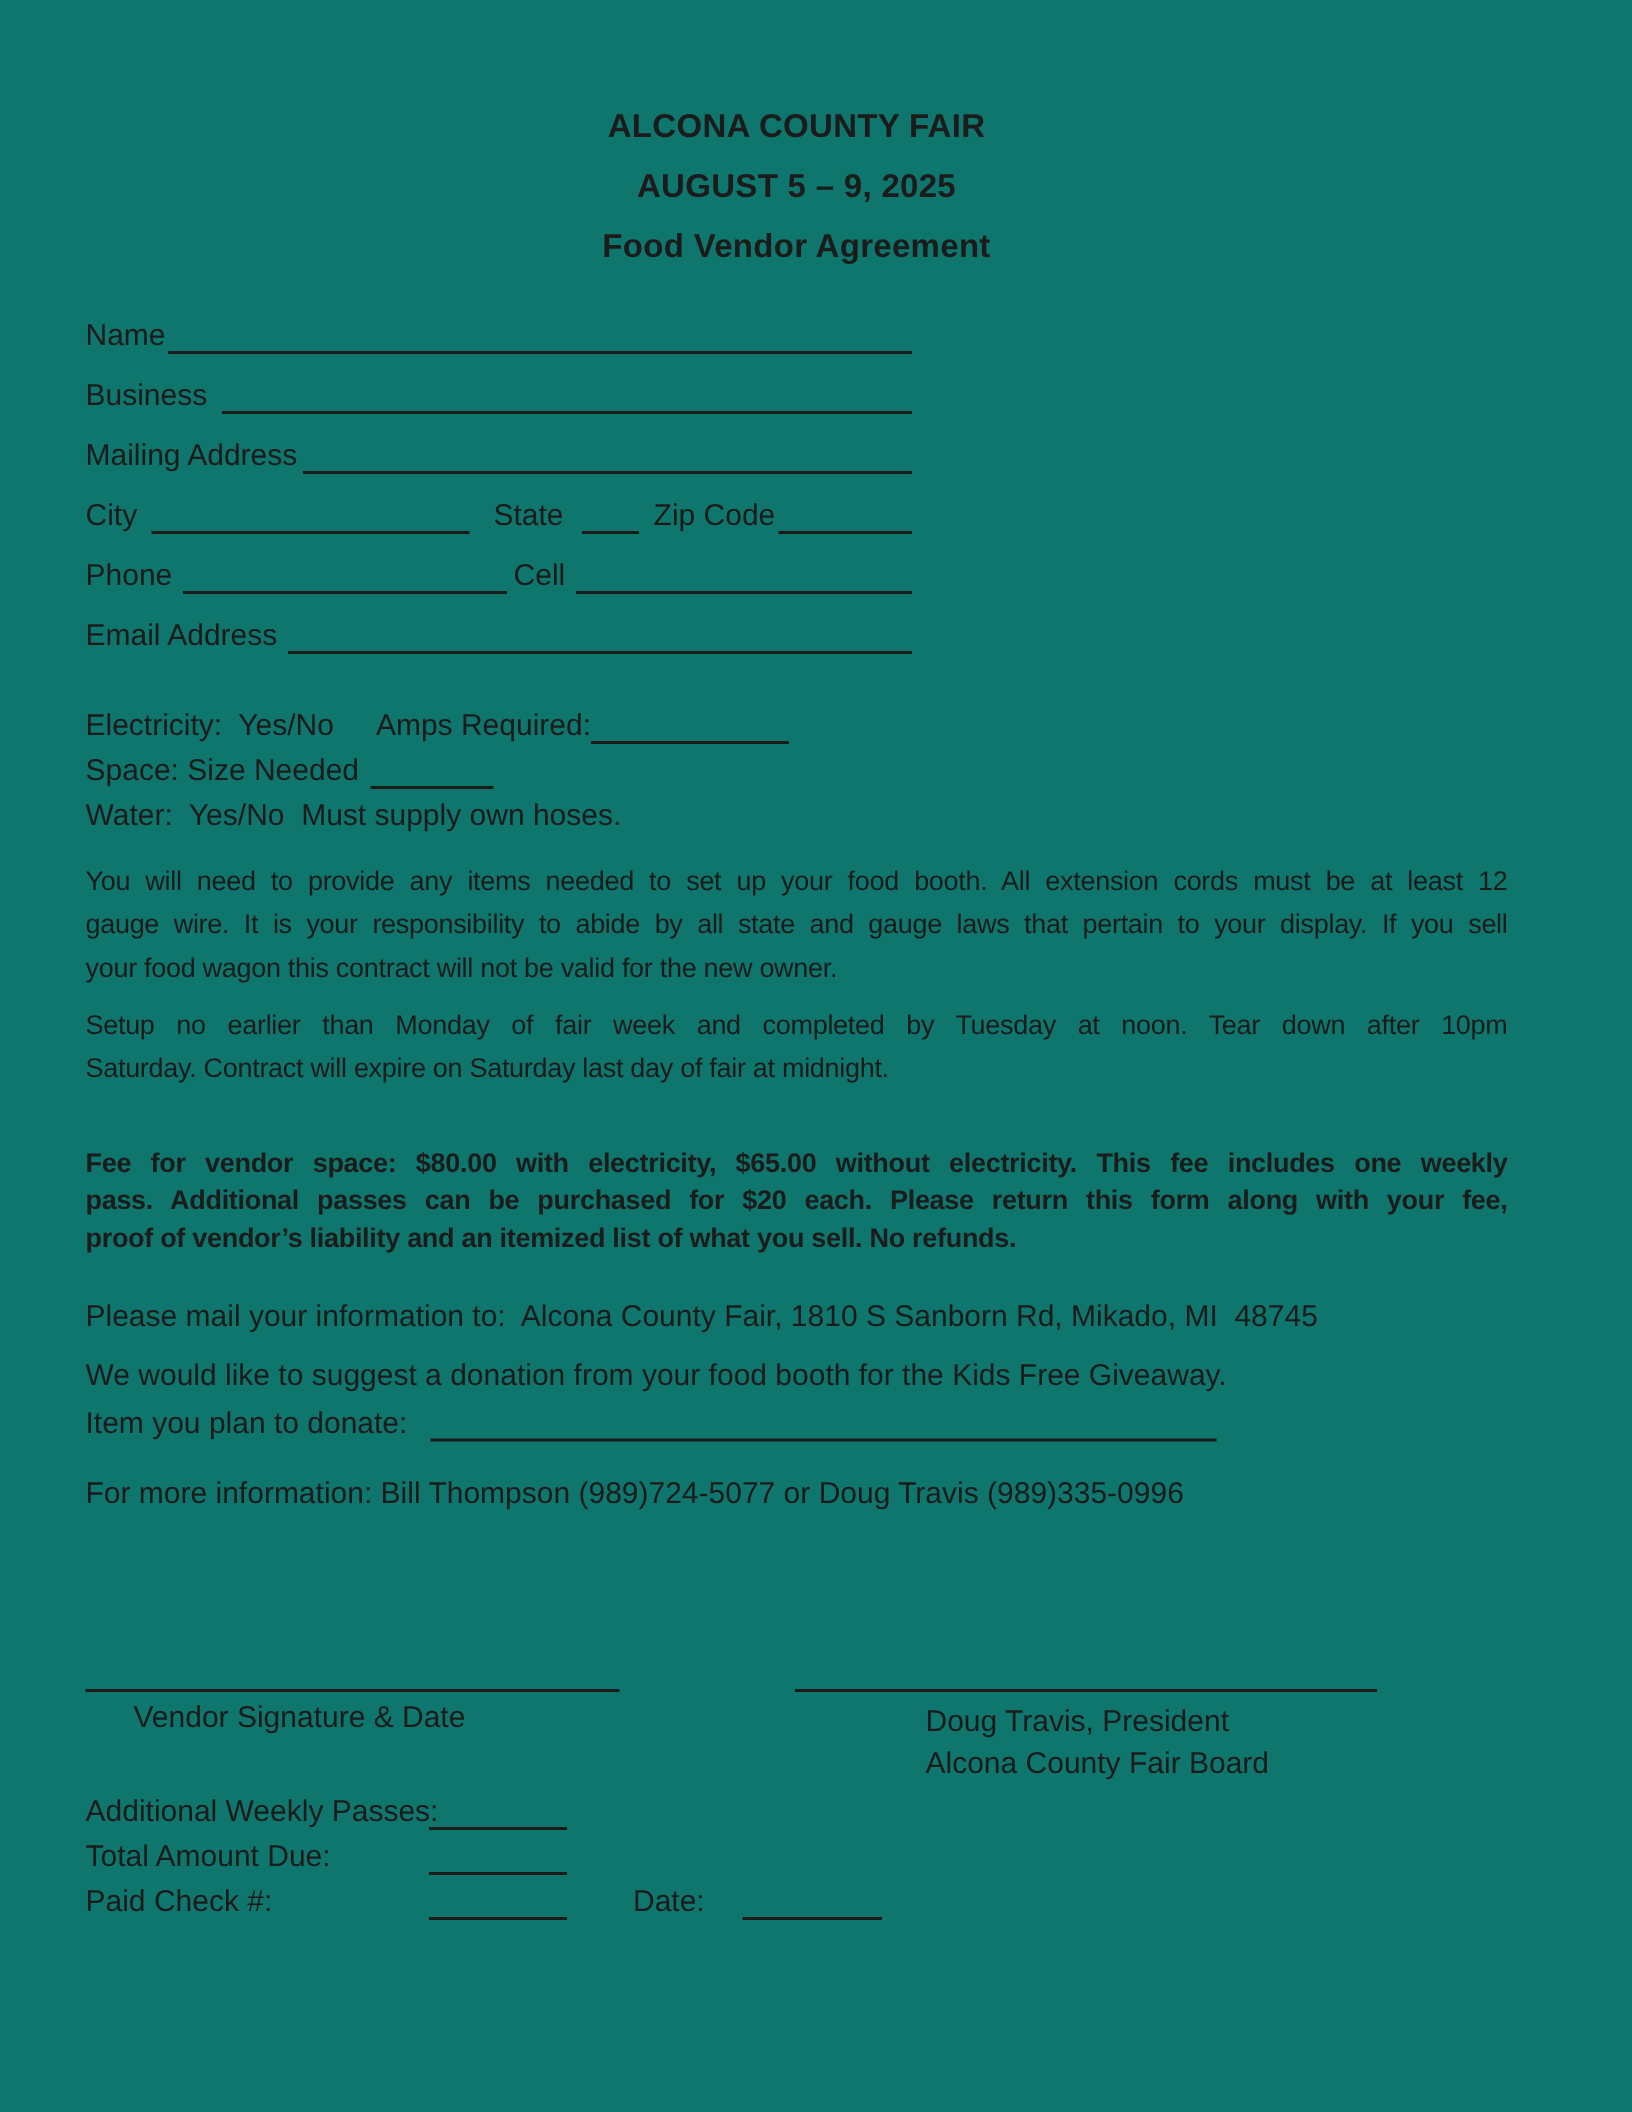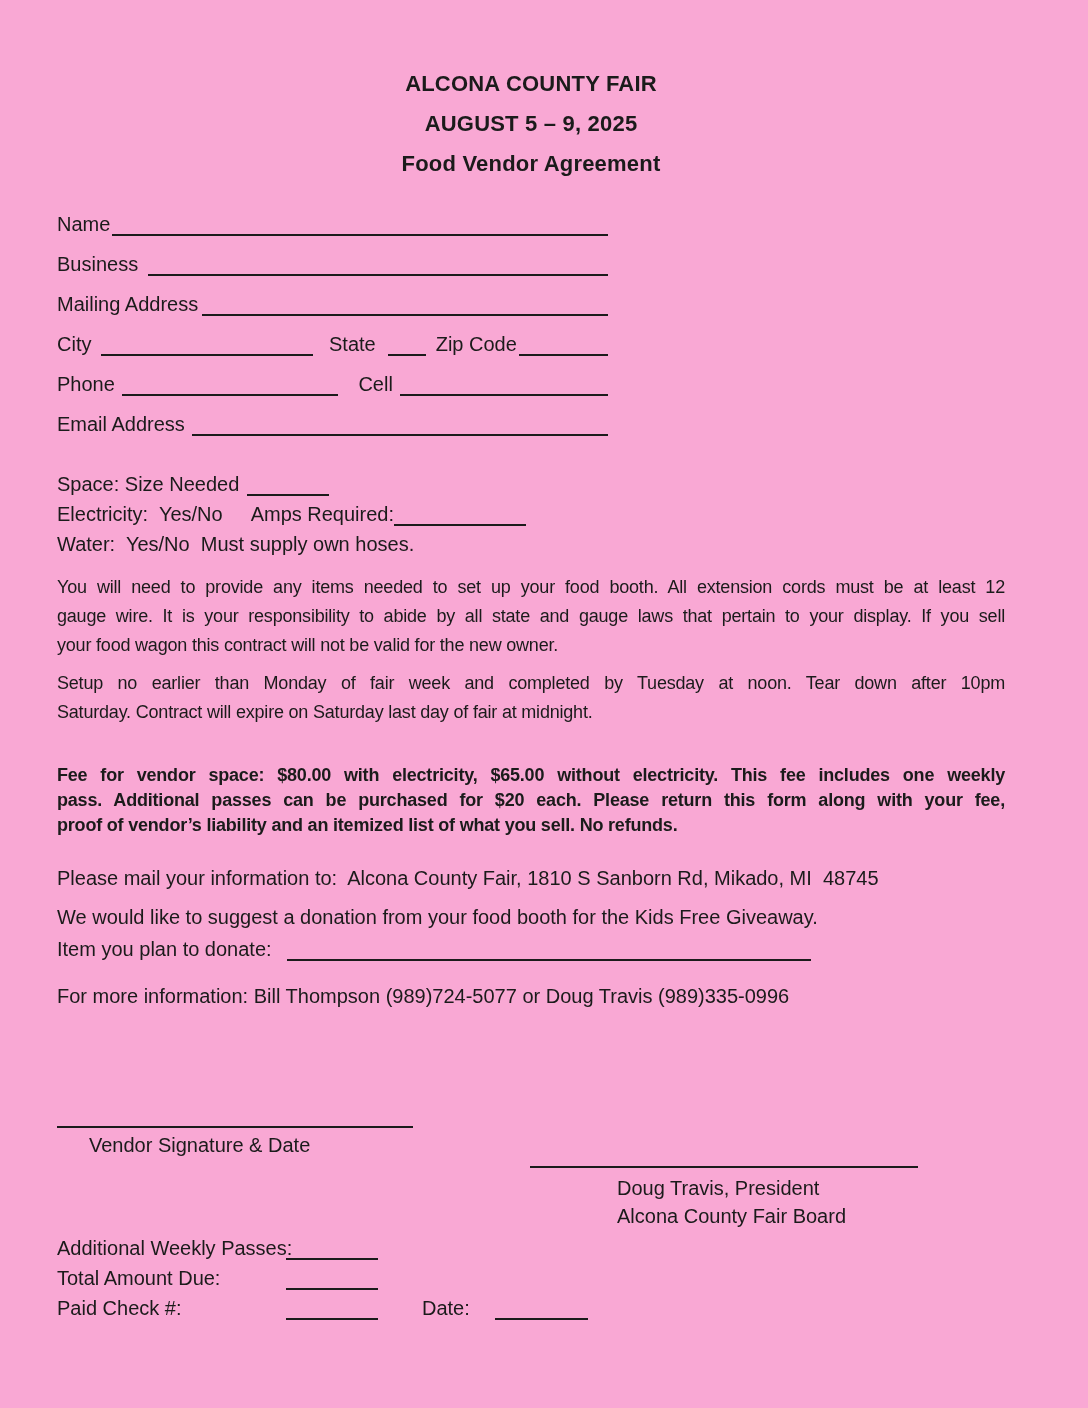--- a/index.html
+++ b/index.html
@@ -2,21 +2,21 @@
 <html><head>
 <meta charset="utf-8">
 <style>
   * { margin: 0; padding: 0; box-sizing: border-box; }
   html, body { background: #ffffff; }
   .page {
     position: relative;
     width: 1088px;
     height: 1408px;
     margin: 0 auto;
-    background: #f9a8d4;
+    background: #0f766e;
     color: #1b1b1b;
     font-family: "Liberation Sans", sans-serif;
     font-size: 20px;
     overflow: hidden;
   }
   .content {
     padding: 0 83px 0 57px; 
   }
 
   
@@ -92,21 +92,20 @@
     border-top: 2px solid #1b1b1b;
     padding: 3px 0 0 32px;
     line-height: 28px;
   }
   .sig-col-right {
     margin-left: 117px;
     width: 388px;
     border-top: 2px solid #1b1b1b;
     padding: 6px 0 0 87px;
     line-height: 28px;
-    margin-top: 40px;
   }
 
   
   .fee-block { margin-top: 0; }
   .fee-row {
     display: flex;
     height: 30px;
     align-items: flex-end;
   }
   .fee-row .lbl { width: 229px; white-space: pre; }
@@ -143,38 +142,38 @@
         <span class="lbl">City </span>
         <span class="fill" style="width:212px;margin-left:4px"></span>
         <span class="lbl" style="margin-left:16px">State</span>
         <span class="fill" style="width:38px;margin-left:12px"></span>
         <span class="lbl" style="margin-left:10px">Zip Code</span>
         <span class="fill grow" style="margin-left:2px"></span>
       </div>
       <div class="frow">
         <span class="lbl">Phone </span>
         <span class="fill" style="width:216px;margin-left:2px"></span>
-        <span class="lbl" style="margin-left:20px">Cell </span>
+        <span class="lbl" style="margin-left:4px">Cell </span>
         <span class="fill grow" style="margin-left:2px"></span>
       </div>
       <div class="frow">
         <span class="lbl">Email Address </span>
         <span class="fill grow" style="margin-left:2px"></span>
       </div>
     </div>
 
     <div class="space-block">
-      <div class="srow">
-        <span class="lbl">Space: Size Needed </span>
-        <span class="fill" style="width:82px;margin-left:2px"></span>
-      </div>
       <div class="srow">
         <span class="lbl">Electricity:  Yes/No</span>
         <span class="lbl" style="margin-left:28px">Amps Required:</span>
         <span class="fill" style="width:132px"></span>
+      </div>
+      <div class="srow">
+        <span class="lbl">Space: Size Needed </span>
+        <span class="fill" style="width:82px;margin-left:2px"></span>
       </div>
       <div class="srow">
         <span class="lbl">Water:  Yes/No  Must supply own hoses.</span>
       </div>
     </div>
 
     <div class="para">
       <div class="pline">You will need to provide any items needed to set up your food booth. All extension cords must be at least 12</div>
       <div class="pline">gauge wire. It is your responsibility to abide by all state and gauge laws that pertain to your display.  If you sell</div>
       <div class="pline last">your food wagon this contract will not be valid for the new owner.</div>

